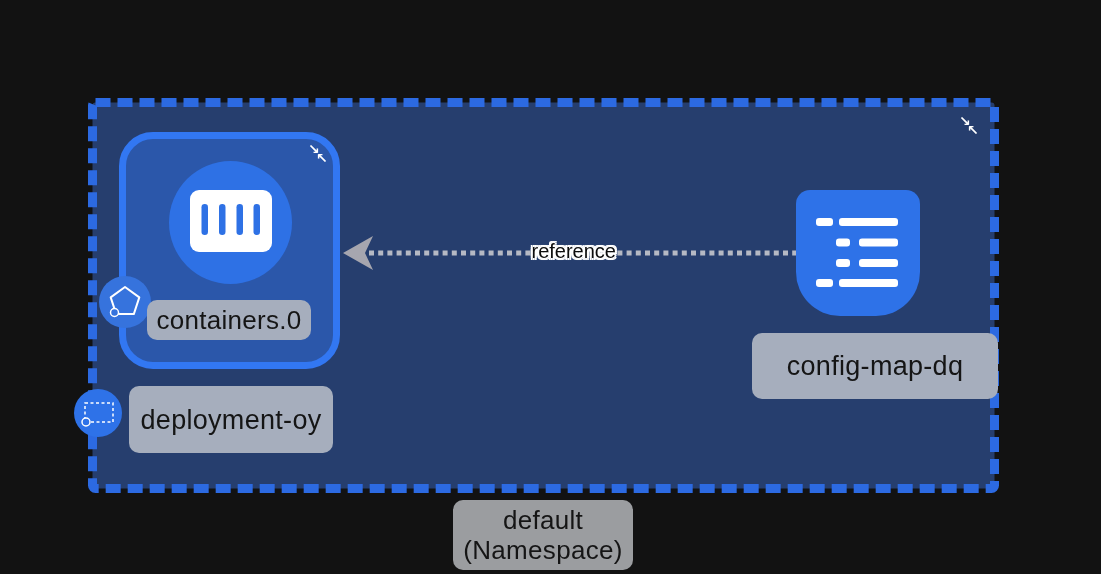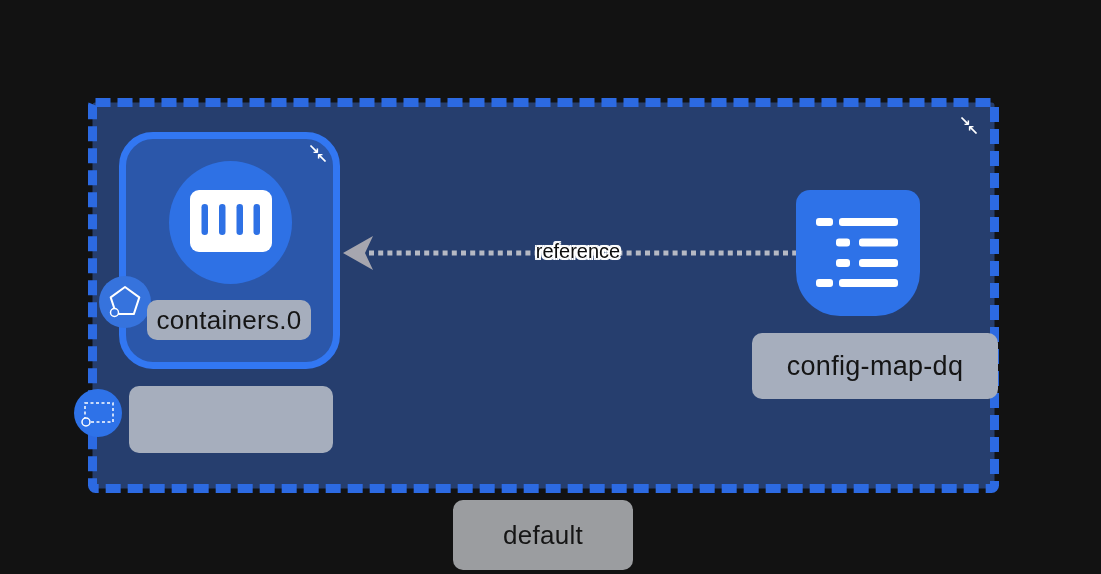--- a/index.html
+++ b/index.html
@@ -46,22 +46,22 @@
     background:#A6AEBD;border-radius:10px;color:#151515;
     text-align:left;letter-spacing:0.3px;
   }
   .containers-badge{left:147px;top:300px;width:164px;height:40px;font-size:26px;}
   .deploy-badge{left:129px;top:386px;width:204px;height:67px;font-size:27px;line-height:30px;}
   .configmap-badge{left:752px;top:333px;width:246px;height:66px;font-size:27px;line-height:30px;}
   .namespace-badge{left:453px;top:500px;width:180px;height:70px;font-size:26px;line-height:30px;background:#9B9DA0;}
   
   .edge-svg{position:absolute;left:338px;top:233px;}
   .edge-label{
-    position:absolute;left:518px;top:240px;width:120px;
-    text-align:center;font-size:20px;color:#0d0d0d;font-weight:500;
+    position:absolute;left:496px;top:240px;width:120px;
+    text-align:right;font-size:20px;color:#0d0d0d;font-weight:500;
     text-shadow:-2px -2px 0 #fff,2px -2px 0 #fff,-2px 2px 0 #fff,2px 2px 0 #fff,
                 0 -2px 0 #fff,0 2px 0 #fff,-2px 0 0 #fff,2px 0 0 #fff,0 0 3px #fff;
   }
   
   .configmap-box{
     position:absolute;left:796px;top:190px;width:124px;height:126px;
     background:#2E72E8;border-radius:14px 14px 44px 44px;
   }
 </style>
 </head>
@@ -107,20 +107,21 @@
   </div>
 
   <div class="dash-circle">
     <svg width="48" height="48" viewBox="0 0 48 48">
       <rect x="11" y="14" width="28" height="19" fill="none" stroke="#ffffff" stroke-width="1.5" stroke-dasharray="3 2.5"></rect>
       <circle cx="12" cy="33" r="4" fill="#2E72E8" stroke="#ffffff" stroke-width="1.5"></circle>
     </svg>
   </div>
 
   <div class="badge deploy-badge">
+    <div>deployment-oy</div>
   </div>
 
   <svg class="edge-svg" width="468" height="40" viewBox="0 0 468 40">
     <line x1="31" y1="20" x2="464" y2="20" stroke="#C5C7CE" stroke-width="5" stroke-dasharray="5 4.2" opacity="0.9"></line>
     <polygon points="5,20 35,3 27,20 35,37" fill="#A6A6AF"></polygon>
   </svg>
   <div class="edge-label">reference</div>
 
   <div class="configmap-box">
     <svg width="124" height="126" viewBox="0 0 124 126">
@@ -134,15 +135,16 @@
       <rect x="43" y="89" width="59" height="8" rx="3" fill="#ffffff"></rect>
     </svg>
   </div>
 
   <div class="badge configmap-badge">
     <div>config-map-dq</div>
   </div>
 
   <div class="badge namespace-badge">
     <div>default</div>
+    <div>(Namespace)</div>
   </div>
 
 </div>
 
 </body></html>

